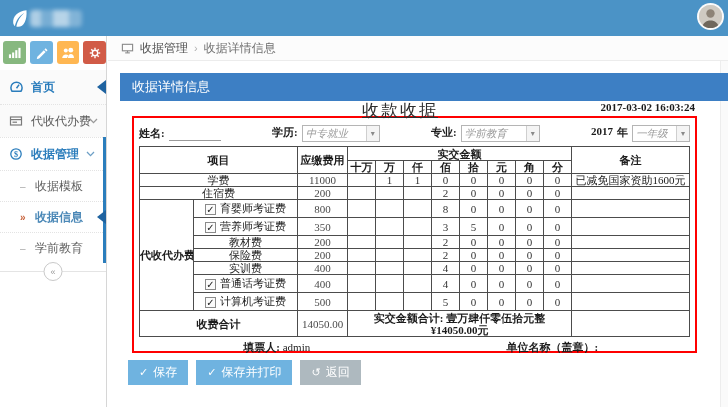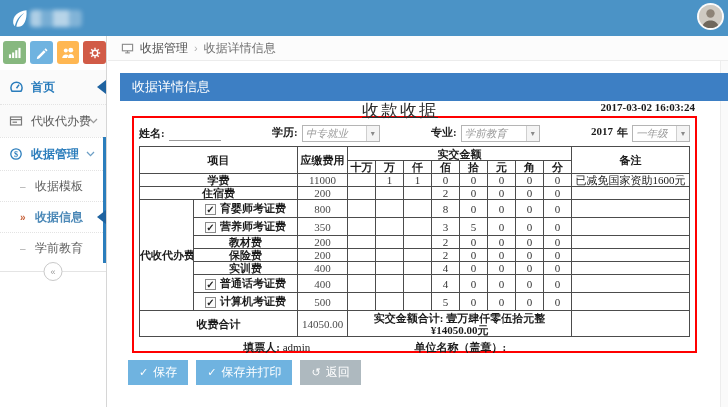--- a/index.html
+++ b/index.html
@@ -74,33 +74,33 @@
   .no-input { width:102px; height:17px; border:1px solid #bbb; color:#999; font-size:10px;
     line-height:15px; padding:0 3px; font-family:"Liberation Mono","DejaVu Sans Mono",monospace; }
 
   table.fee { border-collapse:collapse; table-layout:fixed; width:484px; margin-top:1px; }
   table.fee th, table.fee td { border:1px solid #4c4c4c; text-align:center; font-size:11px;
     line-height:12px; padding:0; overflow:hidden; white-space:nowrap; }
   table.fee th { font-weight:bold; height:14px; }
   tr.hdr2 th { height:13px; }
   tr.fee-row { height:13px; }
   tr.fee-row.tall { height:18px; }
-  .item-cell { font-weight:bold; }
+  .item-cell { font-weight:normal; }
   .group-cell { font-weight:bold; }
   .amount-cell { font-weight:normal; color:#4a4a4a; font-size:10px; }
   .digit-cell { color:#333; font-weight:normal; }
   .remark-cell { font-size:10px; font-weight:normal; }
   .cbx { display:inline-flex; width:11px; height:11px; border:1px solid #8a8a8a; background:#fbfbfb;
     font-size:10px; line-height:9px; align-items:center; justify-content:center; color:#222;
     margin-right:4px; vertical-align:-1px; cursor:pointer; }
   tr.total-row td { height:26px; font-weight:bold; }
   .caps-cell div { line-height:12px; }
   .rc-footer { display:flex; align-items:center; margin-top:3px; font-weight:bold; }
   .rc-footer > div { flex:1; }
-  .rc-f1 { text-align:center; } .rc-f2 { text-align:left; padding-left:60px; } .rc-f3 { text-align:left; }
+  .rc-f1 { text-align:center; } .rc-f2 { text-align:left; padding-left:60px; } .rc-f3 { text-align:center; }
 
   
   .actions { position:absolute; left:128px; top:360px; display:flex; gap:8px; z-index:4; }
   .btn { height:25px; padding:0 11px; display:flex; align-items:center; gap:5px; color:#fff;
     font-size:12px; border:none; cursor:pointer; }
   .btn-blue { background:#6fb3e0; }
   .btn-grey { background:#aeb9bf; }
   .btn .bicon { font-size:11px; }
   svg { display:block; }
 </style>

